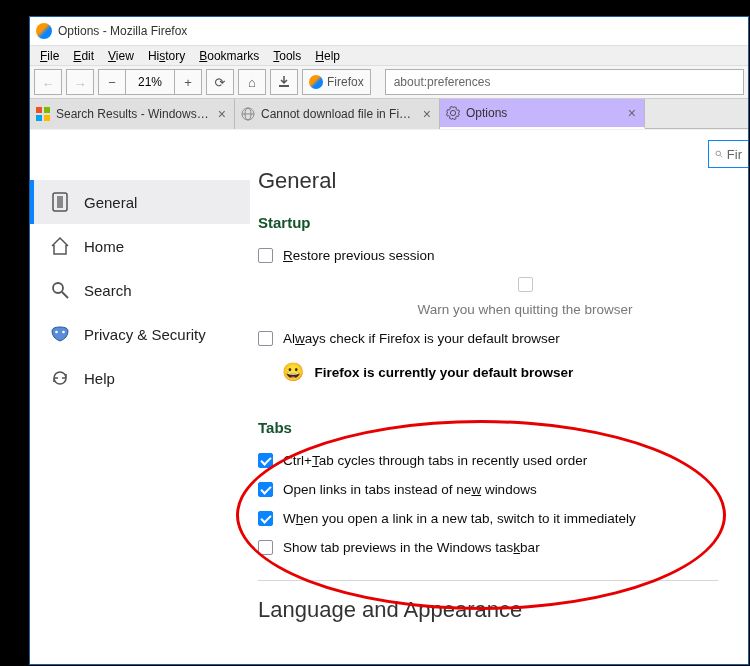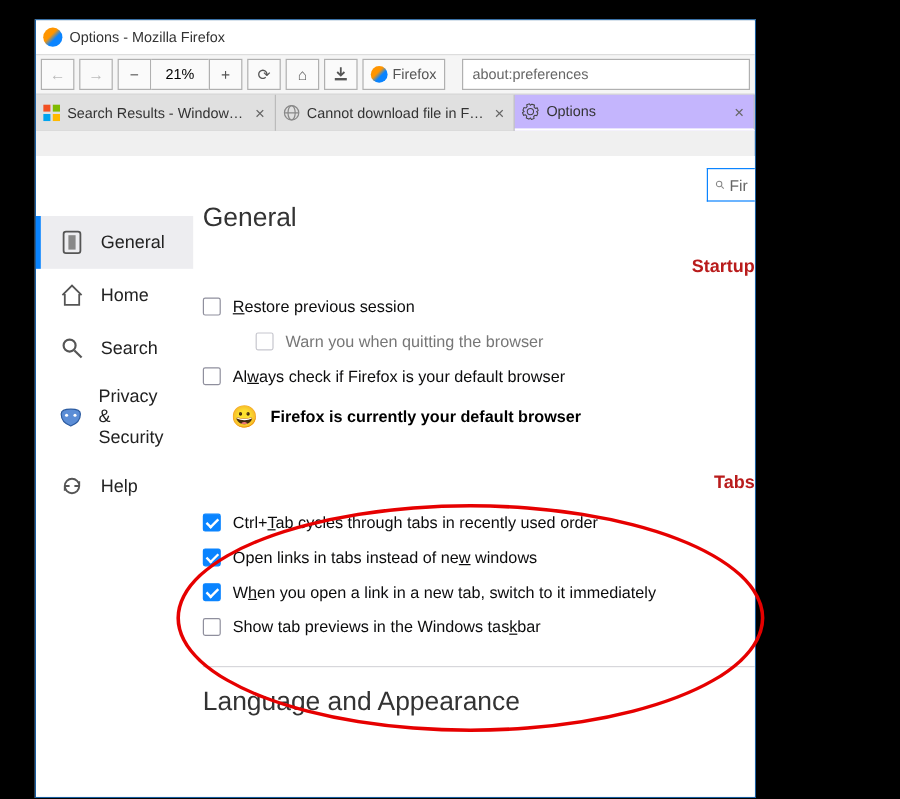--- a/index.html
+++ b/index.html
@@ -1,17 +1,17 @@
 <!DOCTYPE html>
 <html><head>
 <meta charset="utf-8">
 <style>
 * { box-sizing: border-box; margin: 0; padding: 0; }
 body { font-family: "Segoe UI", Arial, sans-serif; font-size: 13px; background: #000; width: 750px; height: 666px; overflow: hidden; }
-.frame { position: absolute; left: 29px; top: 16px; width: 601px; height: 649px; background: #f0f0f0; border: 1px solid #1a5ea0; }
+.frame { position: absolute; left: 29px; top: 16px; width: 720px; height: 649px; background: #f0f0f0; border: 1px solid #1a5ea0; }
 .titlebar { height: 28px; background: #fff; display: flex; align-items: center; padding: 0 6px; gap: 6px; }
 .ffx-logo { width: 16px; height: 16px; background: linear-gradient(135deg, #ff9500 40%, #0a84ff 60%); border-radius: 50%; }
 .titlebar-text { font-size: 12px; color: #333; }
 .menubar { height: 20px; background: #f0f0f0; display: flex; align-items: center; padding: 0 4px; gap: 2px; border-top: 1px solid #e0e0e0; }
 .menubar span { padding: 2px 6px; font-size: 12px; cursor: default; }
 .menubar span u { text-decoration: underline; }
 .toolbar { height: 34px; background: #f5f5f5; display: flex; align-items: center; padding: 0 4px; gap: 4px; border-top: 1px solid #ddd; border-bottom: 1px solid #ccc; }
 .tbtn { width: 28px; height: 26px; border: 1px solid #b0b0b0; background: #fafafa; display: flex; align-items: center; justify-content: center; font-size: 13px; color: #555; cursor: pointer; }
 .tbtn.disabled { color: #bbb; }
 .zoom-group { display: flex; }
@@ -26,42 +26,51 @@
 .tab-close { font-size: 14px; color: #666; cursor: pointer; padding: 0 2px; }
 .favicon { width: 14px; height: 14px; }
 .content { position: absolute; top: 113px; left: 0; right: 0; bottom: 0; background: #fff; display: flex; }
 .sidebar { width: 220px; padding: 50px 0 0 0; }
 .side-item { display: flex; align-items: center; gap: 12px; padding: 10px 18px; font-size: 15px; color: #222; cursor: pointer; }
 .side-item.sel { background: #ededf0; border-left: 4px solid #0a84ff; padding-left: 14px; }
 .side-icon { width: 24px; height: 24px; display: flex; align-items: center; justify-content: center; }
 .main { flex: 1; padding: 20px 0 0 8px; position: relative; }
 .search-box { position: absolute; right: 0; top: 10px; width: 40px; height: 28px; border: 1px solid #0a84ff; border-right: none; background: #fff; display: flex; align-items: center; padding: 0 6px; gap: 4px; font-size: 13px; color: #666; }
 h1.section { font-size: 22px; font-weight: 400; color: #333; margin: 18px 0 20px 0; }
-h2.sub { font-size: 15px; font-weight: 700; color: #b91c1c; margin: 8px 0 10px 0; text-align: right; }
+h2.sub { font-size: 15px; font-weight: 700; color: #14532d; margin: 8px 0 10px 0; }
 .row { display: flex; align-items: center; gap: 10px; padding: 7px 0; font-size: 13.5px; color: #0c0c0d; }
-.row.indent { padding-left: 44px; color: #777; }
+.row.indent { padding-left: 44px; color: #777; flex-direction: column; }
 .cb { width: 15px; height: 15px; border: 1px solid #8f8f9d; border-radius: 2px; background: #fff; display: flex; align-items: center; justify-content: center; cursor: pointer; flex-shrink: 0; }
 .cb.checked { background: #0a84ff; border-color: #0a84ff; }
 .cb.checked::after { content: ""; width: 4px; height: 8px; border: solid #fff; border-width: 0 2px 2px 0; transform: rotate(45deg); margin-top: -2px; }
 .default-row { display: flex; align-items: center; gap: 10px; padding: 8px 0 8px 24px; font-size: 13.5px; font-weight: 700; }
 .smile { font-size: 18px; }
 .divider { border: none; border-top: 1px solid #d7d7db; margin: 18px 0 4px 0; width: 460px; }
 .annot { position: absolute; border: 3px solid #e60000; border-radius: 50%; pointer-events: none; }
 .gear-svg { width: 14px; height: 14px; }
 </style>
 </head>
 <body>
 
 <div class="frame">
 
   <div class="titlebar">
     <div class="ffx-logo"></div>
     <div class="titlebar-text">Options - Mozilla Firefox</div>
   </div>
 
+  <div class="menubar">
+    <span><u>F</u>ile</span>
+    <span><u>E</u>dit</span>
+    <span><u>V</u>iew</span>
+    <span>Hi<u>s</u>tory</span>
+    <span><u>B</u>ookmarks</span>
+    <span><u>T</u>ools</span>
+    <span><u>H</u>elp</span>
+  </div>
 
   <div class="toolbar">
     <div class="tbtn disabled">←</div>
     <div class="tbtn disabled">→</div>
     <div class="zoom-group">
       <div class="tbtn">−</div>
       <div class="zoom-val">21%</div>
       <div class="tbtn">+</div>
     </div>
     <div class="tbtn">⟳</div>

